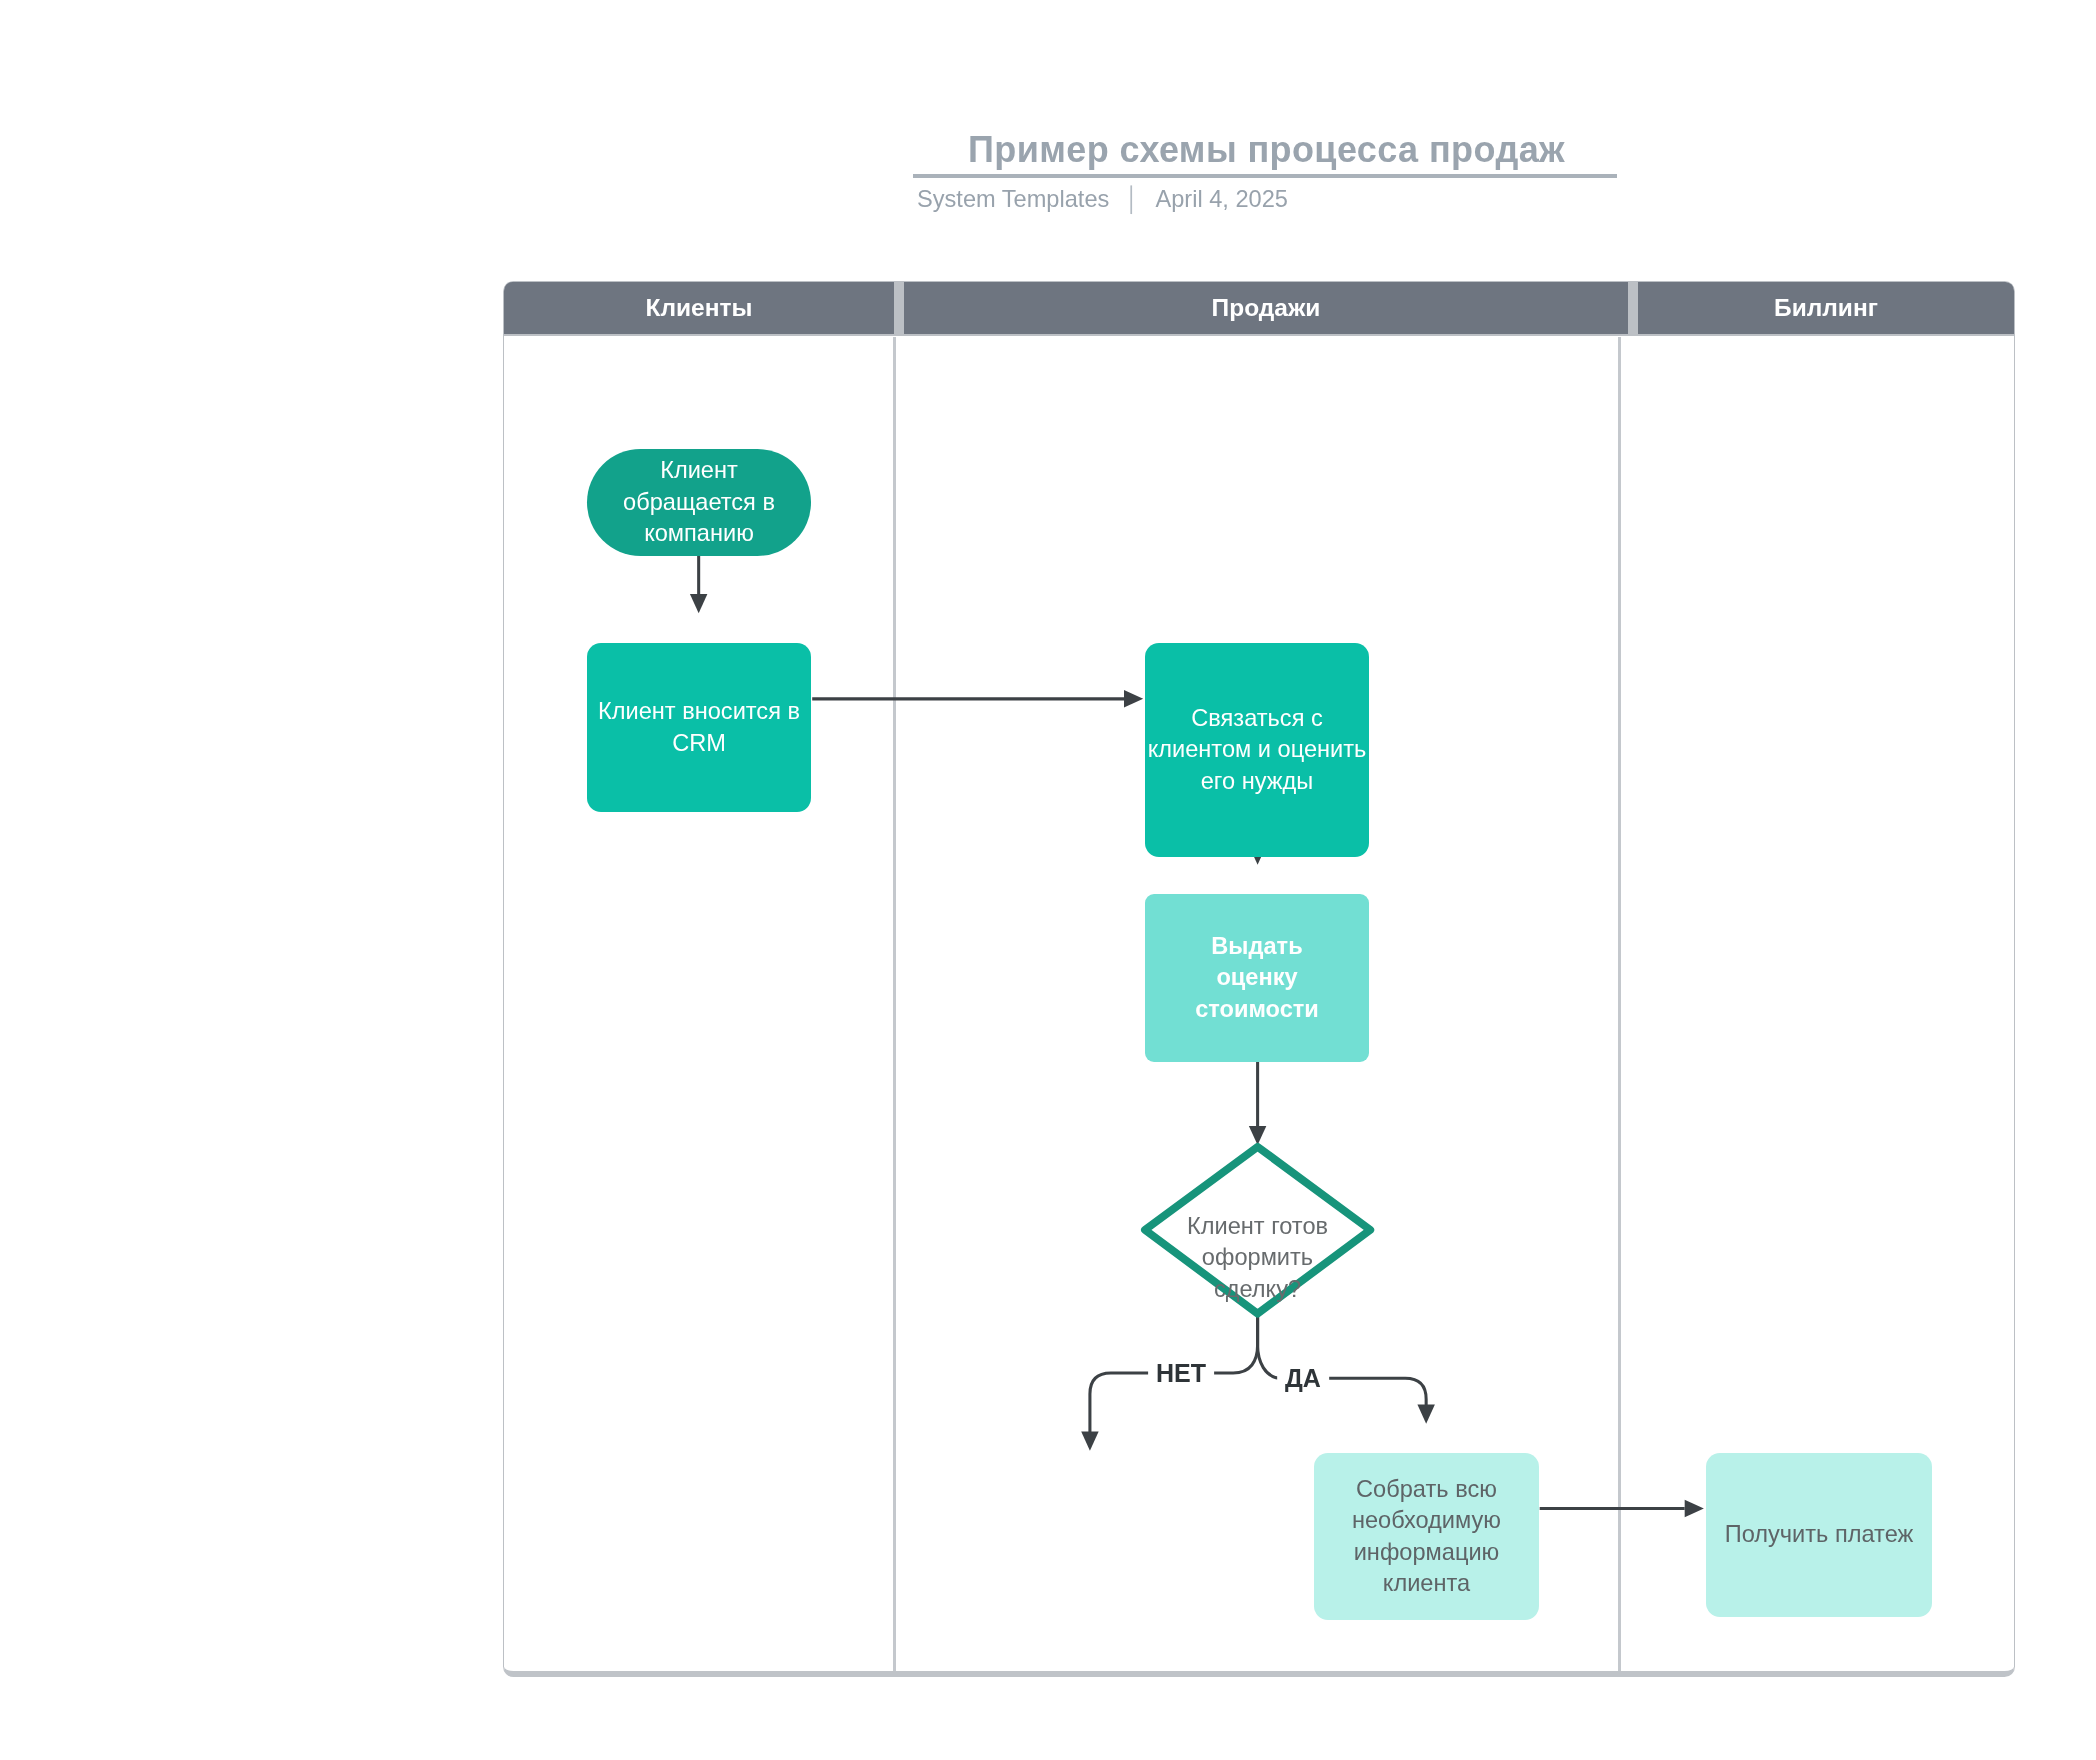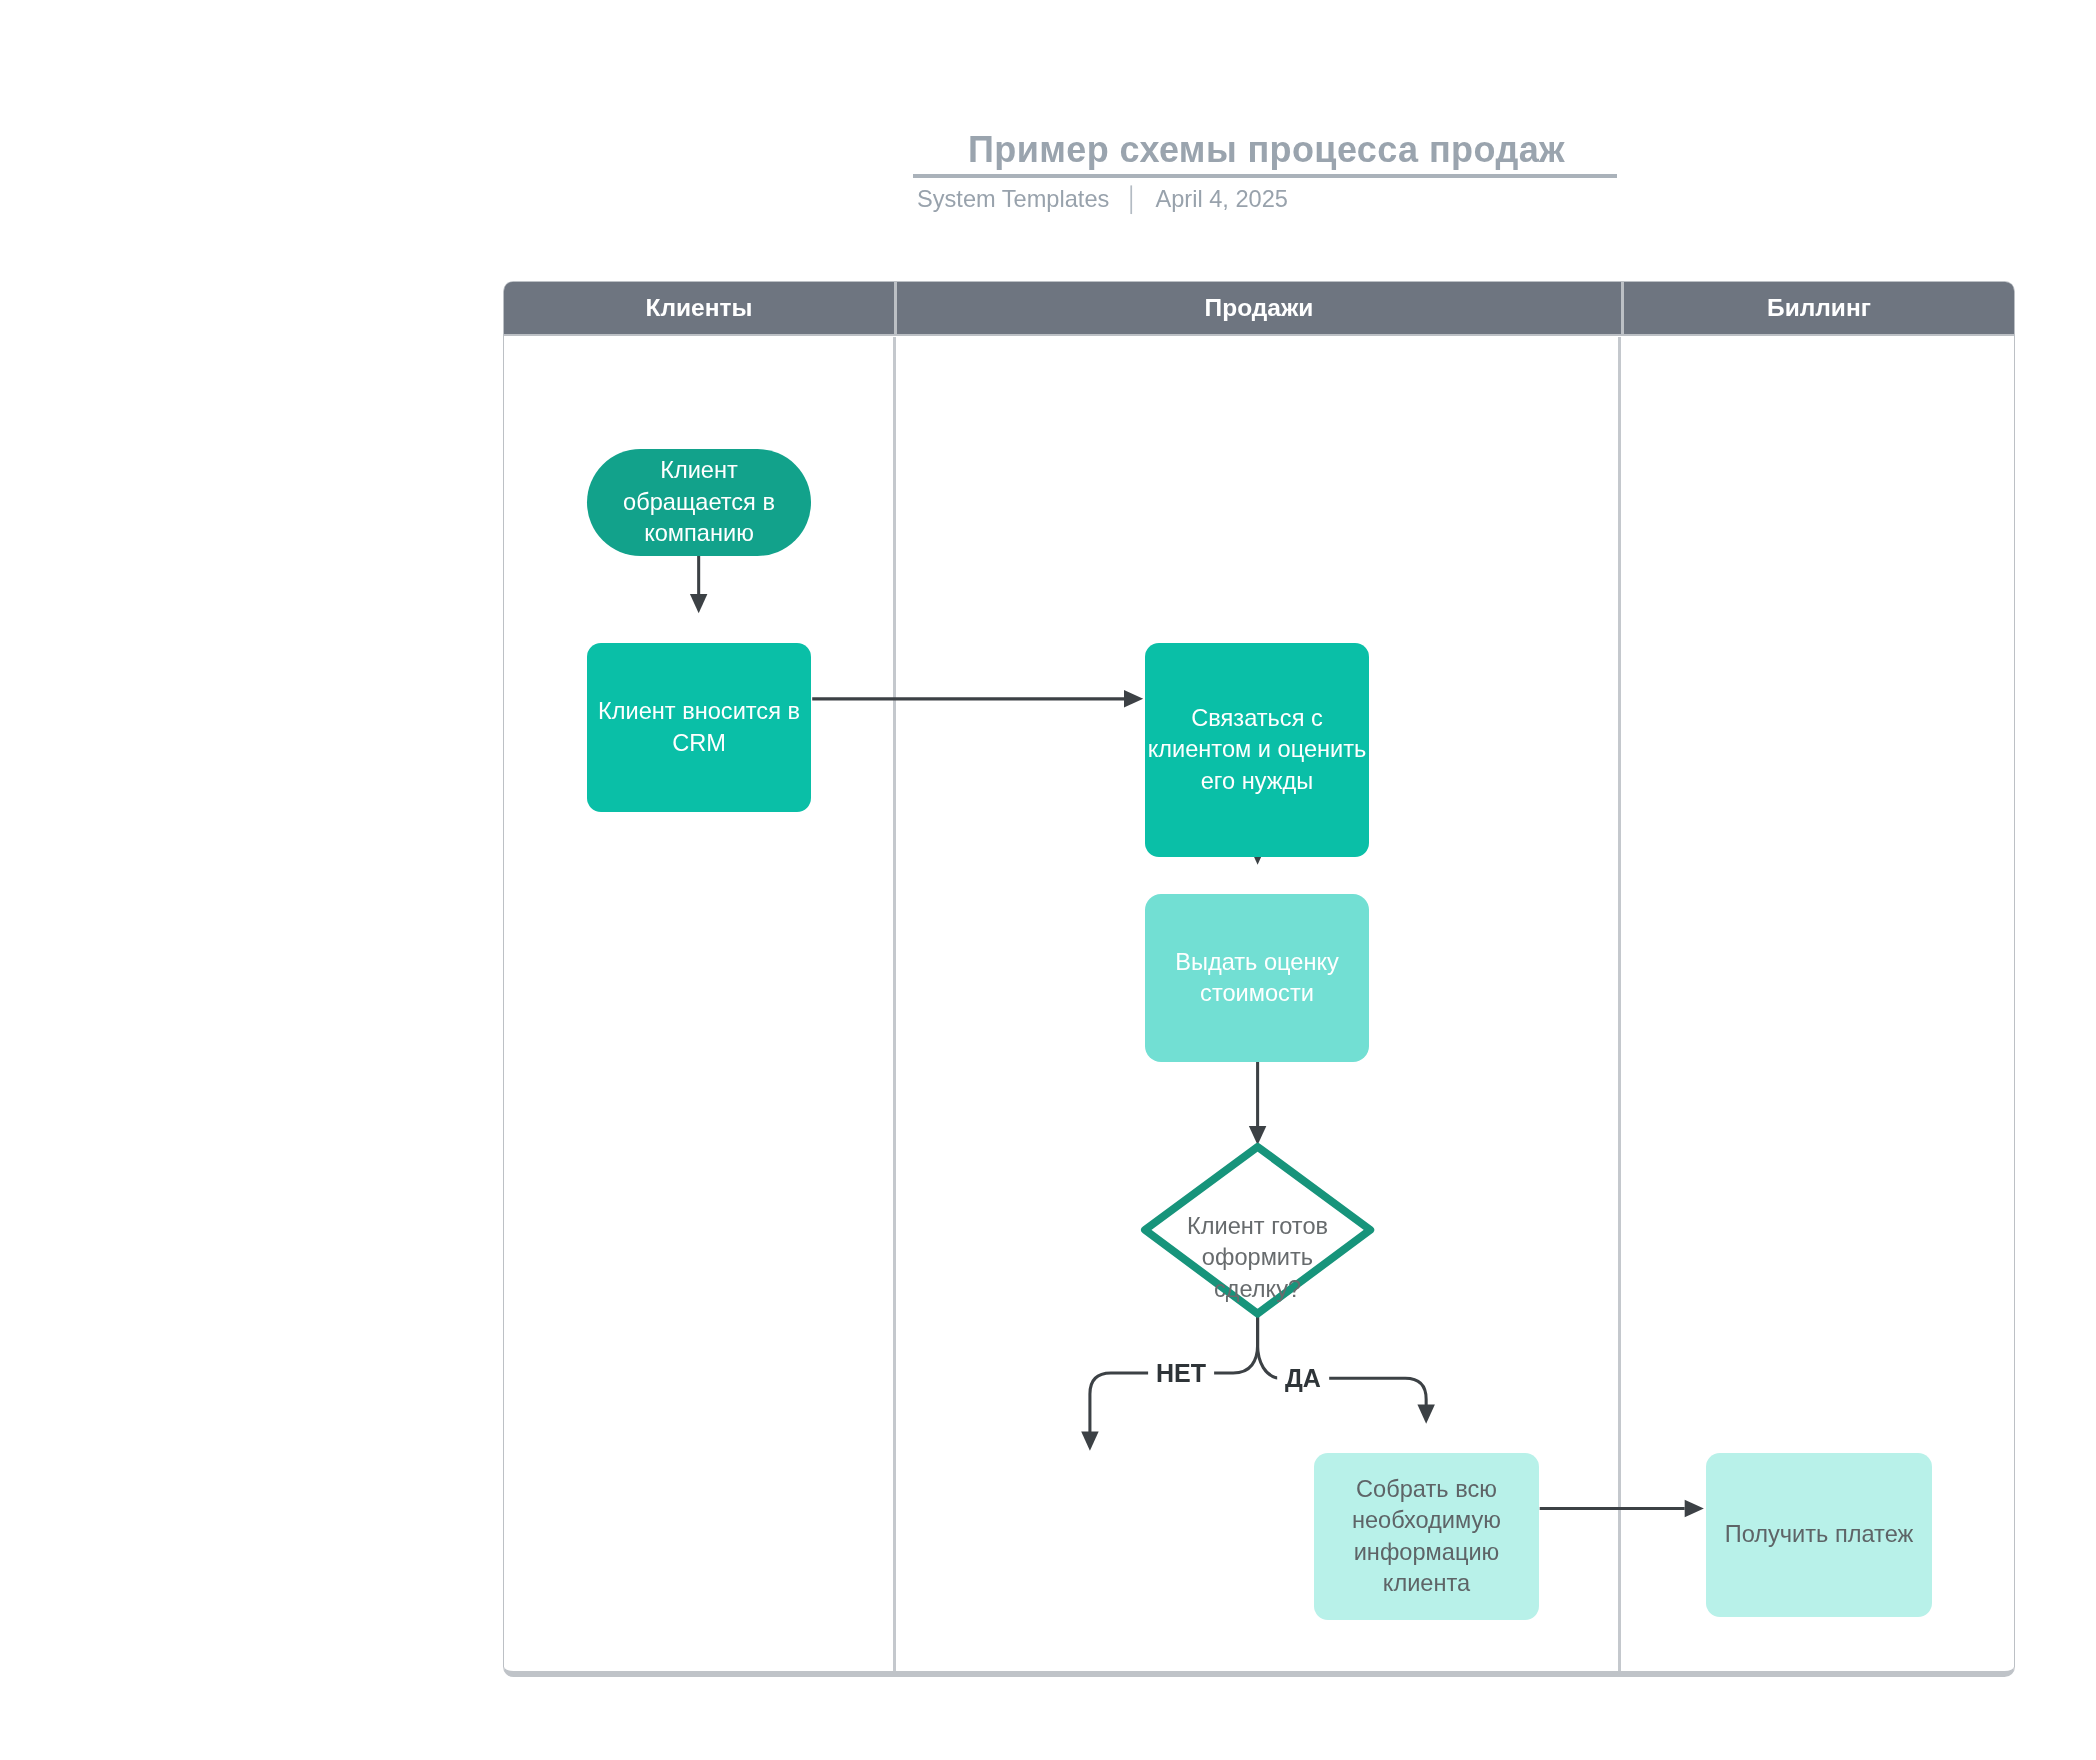--- a/index.html
+++ b/index.html
@@ -25,21 +25,21 @@
     text-align:left;font-size:23.6px;font-weight:400;color:#98a2ac;
   }
   .subtitle .vbar{margin:0 15.7px;color:#b3bbc3;font-weight:300;}
   
   .lane-container{
     position:absolute;left:503px;top:281px;width:1512px;height:1396px;
     border:1.7px solid #bcc0c5;border-bottom:6.1px solid #bfc3c8;
     border-radius:10.5px;background:#ffffff;box-sizing:border-box;
   }
   .lane-header{
-    display:flex;gap:3px;background:#bcc0c5;height:52px;
+    display:flex;gap:10px;background:#bcc0c5;height:52px;
     border-bottom:2.6px solid #bcc0c5;
     border-top-left-radius:8.7px;border-top-right-radius:8.7px;overflow:hidden;
   }
   .lane-header .cell{
     background:#6e7580;color:#ffffff;font-size:24.5px;font-weight:700;
     display:flex;align-items:center;justify-content:center;
   }
   .cell.c1{width:390px;}
   .cell.c2{width:724px;}
   .cell.c3{flex:1;}
@@ -64,22 +64,22 @@
   }
   .node.crm{
     left:587px;top:615px;width:224px;height:169px;border-radius:14px;
     background:#0abfa7;color:#ffffff;padding:0 3.5px;
   }
   .node.contact{
     left:1145px;top:615px;width:224px;height:214px;border-radius:14px;
     background:#0abfa7;color:#ffffff;padding:0 1.7px;
   }
   .node.estimate{
-    left:1145px;top:866px;width:224px;height:168px;border-radius:16px;
-    background:#72dfd3;color:#ffffff;padding:8px 26px;
+    left:1145px;top:866px;width:224px;height:168px;border-radius:9px;
+    background:#72dfd3;color:#ffffff;padding:8px 26px;font-weight:bold;
   }
   .node.decision-label{
     left:1158px;top:1169px;width:199px;height:122px;z-index:4;
     background:transparent;color:#676b6d;padding:0;
   }
   .node.end{
     left:978px;top:1452px;width:224px;height:113px;border-radius:57px;
     background:#b8f1e9;color:#5e6467;padding:0 21px;
   }
   .node.collect{

